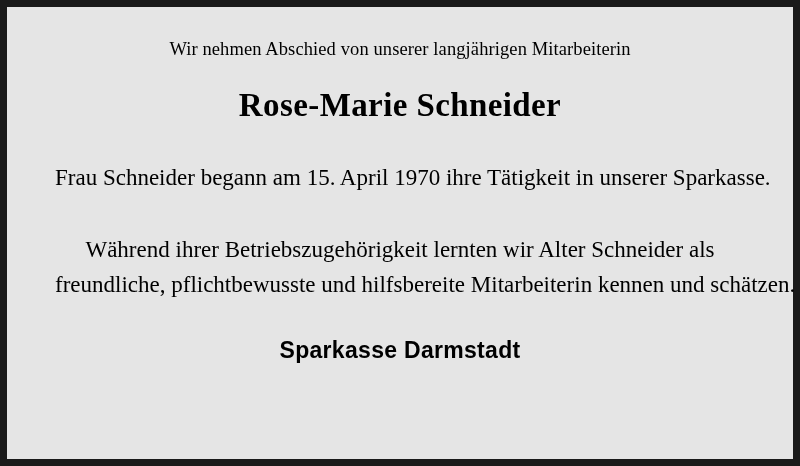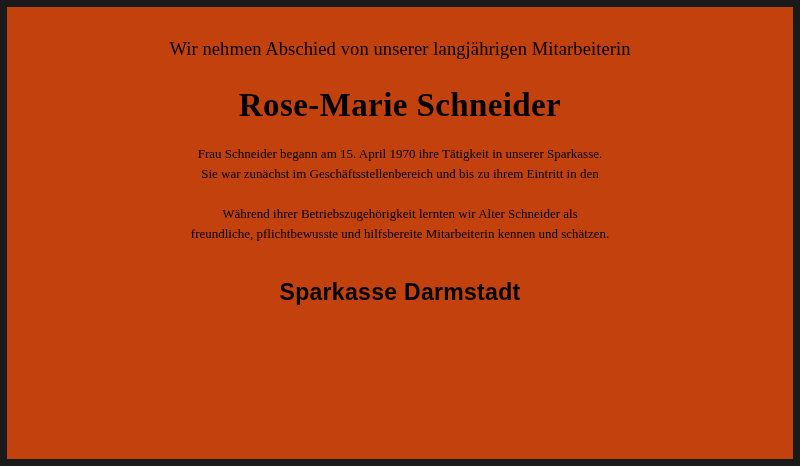--- a/index.html
+++ b/index.html
@@ -11,21 +11,21 @@
     width: 800px;
     height: 466px;
     font-family: "Liberation Serif", "DejaVu Serif", serif;
     color: #000000;
     overflow: hidden;
   }
   .obituary {
     box-sizing: border-box;
     width: 800px;
     height: 466px;
-    background: #c2410c;
+    background: #e5e5e5;
     border: 7px solid #1a1a1a;
     padding: 20px 30px 18px 30px;
     display: flex;
     flex-direction: column;
     align-items: center;
     text-align: center;
   }
   .intro-line {
     font-size: 18.5px;
     line-height: 1.3;
@@ -37,23 +37,23 @@
     font-weight: bold;
     letter-spacing: 0.4px;
     margin-top: 26px;
   }
   .death-line {
     font-size: 18.5px;
     margin-top: 26px;
     letter-spacing: 0.1px;
   }
   .paragraph {
-    font-size: 13px;
+    font-size: 23px;
     line-height: 1.55;
-    margin-top: 20px;
+    margin-top: 36px;
     max-width: 690px;
   }
   .paragraph .line {
     display: block;
     white-space: nowrap;
   }
   .org-name {
     font-family: "Liberation Sans", "DejaVu Sans", sans-serif;
     font-size: 23px;
     font-weight: bold;
@@ -66,21 +66,20 @@
 
 <div class="obituary">
 
   <div class="intro-line">Wir nehmen Abschied von unserer langjährigen Mitarbeiterin</div>
 
   <div class="deceased-name">Rose-Marie Schneider</div>
 
 
   <div class="paragraph">
     <span class="line">Frau Schneider begann am 15. April 1970 ihre Tätigkeit in unserer Sparkasse.</span>
-    <span class="line">Sie war zunächst im Geschäftsstellenbereich und bis zu ihrem Eintritt in den</span>
   </div>
 
   <div class="paragraph">
     <span class="line">Während ihrer Betriebszugehörigkeit lernten wir Alter Schneider als</span>
     <span class="line">freundliche, pflichtbewusste und hilfsbereite Mitarbeiterin kennen und schätzen.</span>
   </div>
 
   <div class="org-name">Sparkasse Darmstadt</div>
 
 </div>

